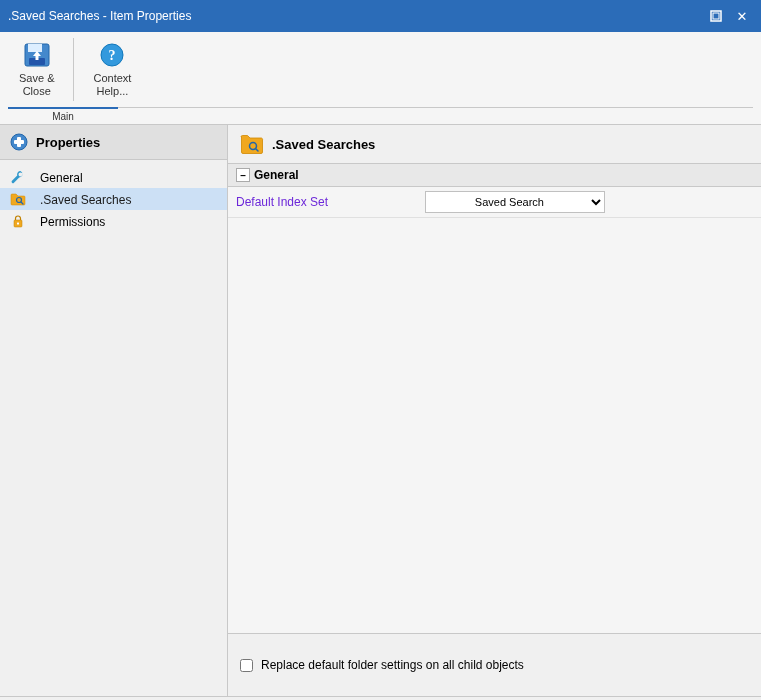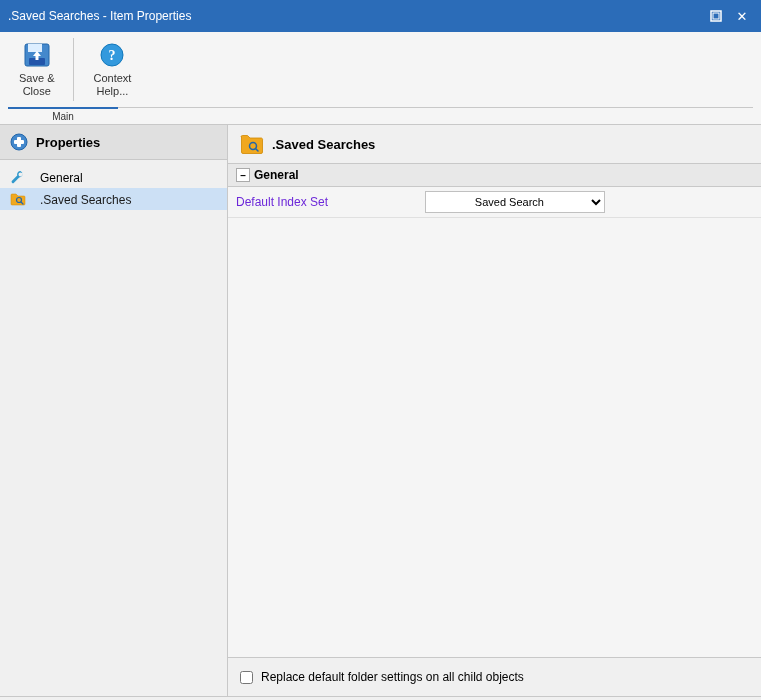--- a/index.html
+++ b/index.html
@@ -190,21 +190,21 @@
       background: white;
       font-size: 11px;
       padding: 0 4px;
       text-align: center;
     }
 
     
     .bottom-area {
       margin-top: auto;
       border-top: 1px solid #c8c8c8;
-      padding: 12px 12px;
+      padding: 24px 12px;
       background: #f0f0f0;
       display: flex;
       align-items: center;
       gap: 8px;
     }
     .bottom-area input[type=checkbox] {
       width: 13px;
       height: 13px;
     }
 
@@ -292,20 +292,28 @@
 
       <div class="nav-item selected">
         <svg width="16" height="16" viewBox="0 0 16 16">
           <path d="M1 4a1 1 0 0 1 1-1h4l2 2h6a1 1 0 0 1 1 1v7a1 1 0 0 1-1 1H2a1 1 0 0 1-1-1V4z" fill="#f0a820" stroke="#d08800" stroke-width="0.5"></path>
           <circle cx="9" cy="9" r="2.5" fill="none" stroke="#2266aa" stroke-width="1.2"></circle>
           <line x1="11" y1="11" x2="13" y2="13" stroke="#2266aa" stroke-width="1.2" stroke-linecap="round"></line>
         </svg>
         <span>.Saved Searches</span>
       </div>
 
+      <div class="nav-item">
+        <svg width="16" height="16" viewBox="0 0 16 16">
+          <rect x="4" y="7" width="8" height="7" rx="1" fill="#f0a820" stroke="#c08000" stroke-width="0.5"></rect>
+          <path d="M5.5 7V5.5a2.5 2.5 0 0 1 5 0V7" fill="none" stroke="#c08000" stroke-width="1.2"></path>
+          <rect x="7" y="9.5" width="2" height="2" rx="0.5" fill="white"></rect>
+        </svg>
+        <span>Permissions</span>
+      </div>
     </div>
   </div>
 
   <div class="right-panel">
 
     <div class="right-header">
       <svg width="24" height="22" viewBox="0 0 24 22">
         <path d="M1 4a1.5 1.5 0 0 1 1.5-1.5h5l2.5 2.5h11A1.5 1.5 0 0 1 22.5 7v12A1.5 1.5 0 0 1 21 20.5H3A1.5 1.5 0 0 1 1.5 19V4z" fill="#f0a820" stroke="#d08800" stroke-width="0.8"></path>
         <circle cx="13" cy="13" r="3.5" fill="none" stroke="#2266aa" stroke-width="1.5"></circle>
         <line x1="15.5" y1="15.5" x2="18" y2="18" stroke="#2266aa" stroke-width="1.5" stroke-linecap="round"></line>

